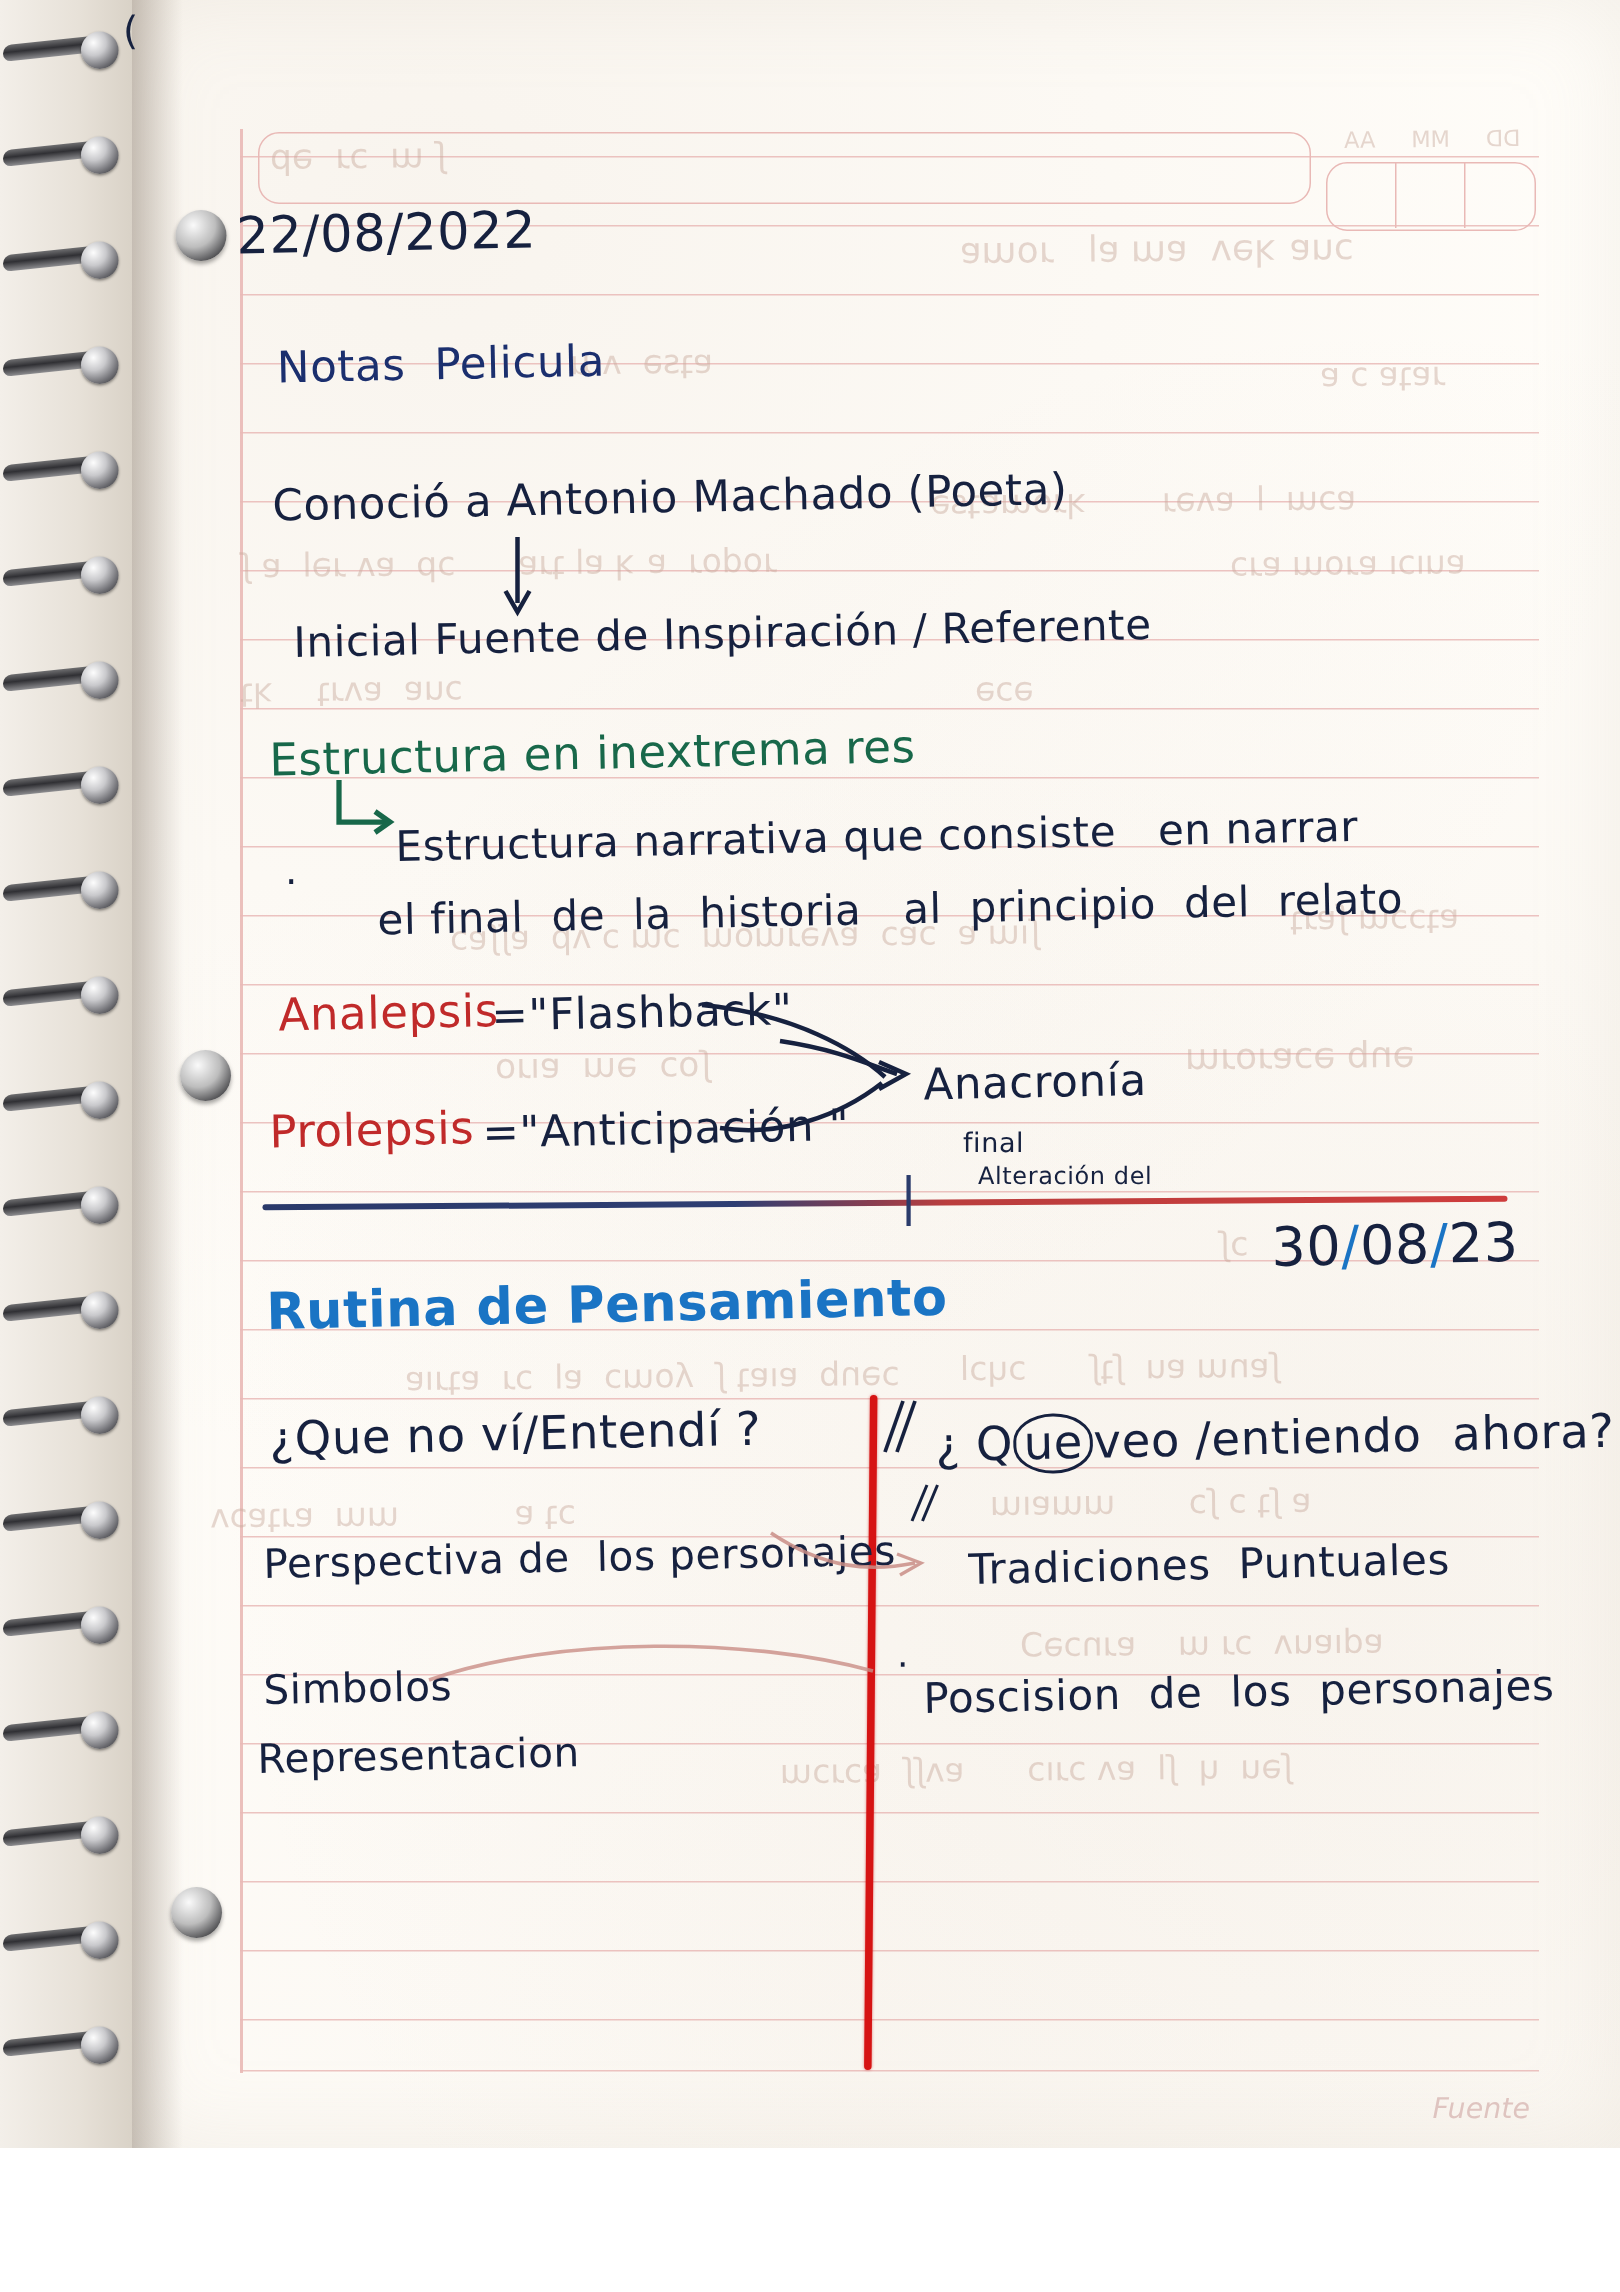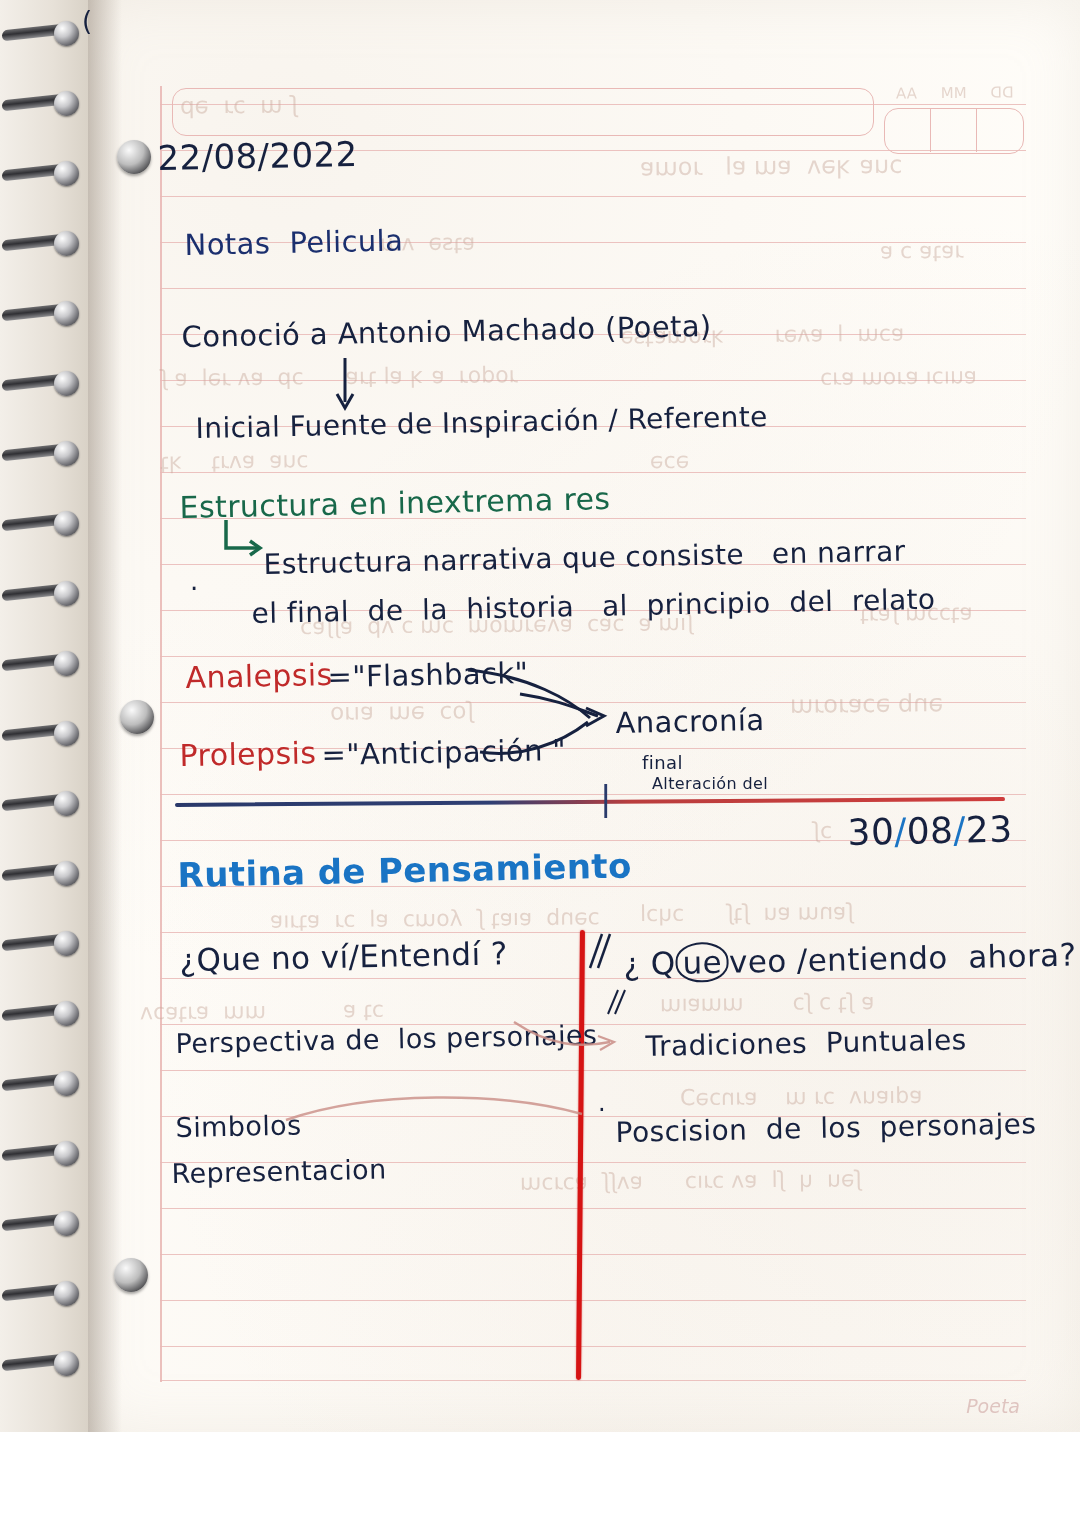--- a/index.html
+++ b/index.html
@@ -361,21 +361,21 @@
   </svg>
   <svg style="position:absolute;left:282px;top:1090px;" width="320" height="46">
     <path d="M4 30 C90 0, 220 2, 300 24" stroke="#c98d86" stroke-width="2.4" fill="none" opacity=".8"></path>
   </svg>
 
   <div class="hw ink-dark slant" style="left:624px;top:944px;font-size:31px;">¿ Q<span style="display:inline-block;border:2.5px solid #16213f;border-radius:50%/46%;padding:0 5px;">ue</span>veo /entiendo  ahora?</div>
   <div class="hw ink-dark slant" style="left:646px;top:1030px;font-size:28px;">Tradiciones  Puntuales</div>
   <div class="hw ink-dark slant" style="left:616px;top:1116px;font-size:28px;">Poscision  de  los  personajes</div>
   <div class="hw ink-dark" style="left:598px;top:1096px;font-size:24px;">·</div>
 
-  <div id="watermark">Poeta</div>
+  <div id="watermark">Fuente</div>
 
   <div id="footer">
     
     
     
   </div>
 
 </div>
 
 </body></html>

